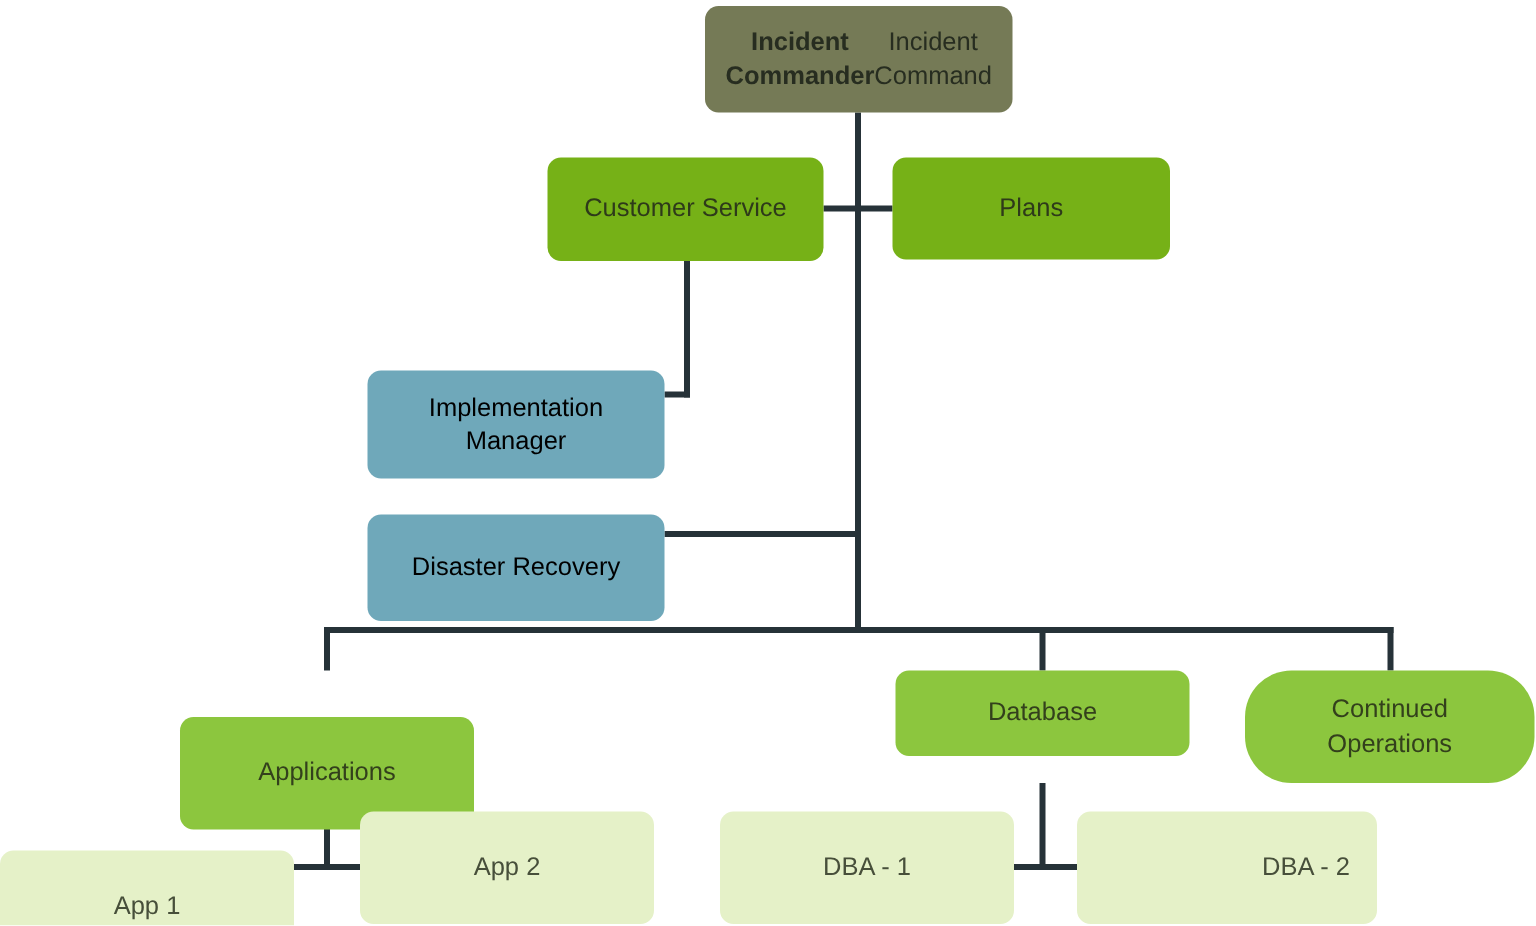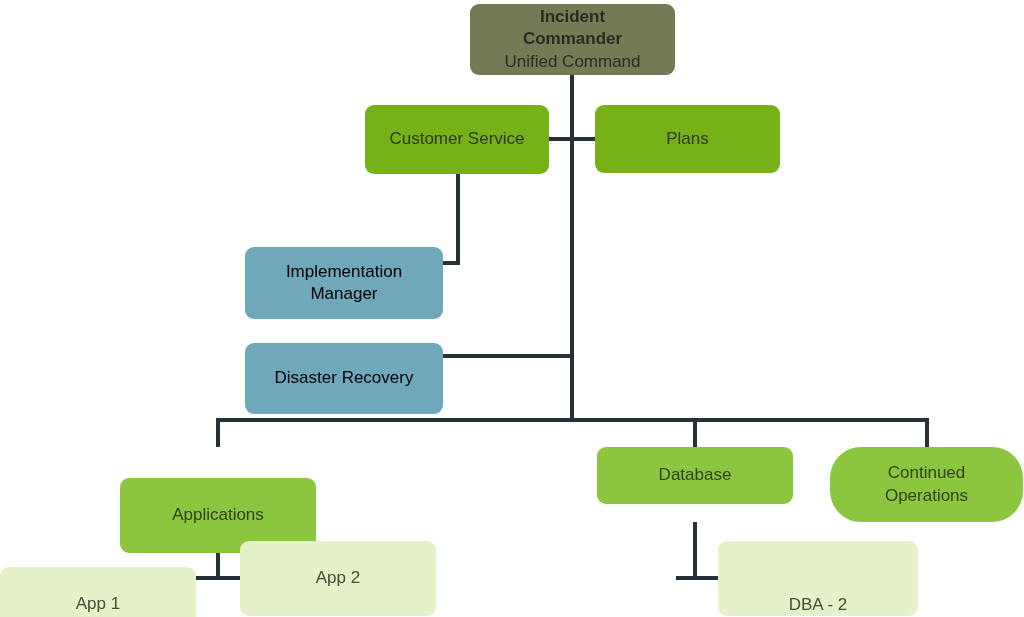--- a/index.html
+++ b/index.html
@@ -12,21 +12,21 @@
     width: 1024px;
     height: 617px;
     background: #ffffff;
     overflow: hidden;
     font-family: "Liberation Sans", "DejaVu Sans", sans-serif;
   }
   .node {
     position: absolute;
     box-sizing: border-box;
     display: flex;
-    flex-direction: column;
+    flex-direction: row;
     align-items: center;
     justify-content: center;
     text-align: center;
     border-radius: 9px;
     font-size: 17px;
     line-height: 1.3;
     color: #333333;
     padding: 0 18px;
   }
   .olive   { background: var(--incident-commander-bg, #757a56); color: #272d20; }
@@ -54,21 +54,21 @@
   <div class="line" style="left:216px; top:418px; width:4px; height:29px;"></div>
   <div class="line" style="left:693px; top:418px; width:4px; height:29px;"></div>
   <div class="line" style="left:925px; top:418px; width:4px; height:29px;"></div>
   <div class="line" style="left:216px; top:522px; width:4px; height:58px;"></div>
   <div class="line" style="left:196px; top:576px; width:44px; height:4px;"></div>
   <div class="line" style="left:693px; top:522px; width:4px; height:58px;"></div>
   <div class="line" style="left:676px; top:576px; width:42px; height:4px;"></div>
 
   <div class="node olive" style="left:470px; top:4px; width:205px; height:71px;">
     <span class="node-title">Incident Commander</span>
-    <span class="node-sub">Unified Command</span>
+    <span class="node-sub">Incident Command</span>
   </div>
 
   <div class="node green" style="left:365px; top:105px; width:184px; height:69px;">
     <span>Customer Service</span>
   </div>
 
   <div class="node green" style="left:595px; top:105px; width:185px; height:68px;">
     <span>Plans</span>
   </div>
 
@@ -93,18 +93,21 @@
   </div>
 
   <div class="node pale" style="left:0px; top:541px; width:196px; height:75px;margin-top:26px;">
     <span>App 1</span>
   </div>
 
   <div class="node pale" style="left:240px; top:541px; width:196px; height:75px;">
     <span>App 2</span>
   </div>
 
+  <div class="node pale" style="left:480px; top:541px; width:196px; height:75px;">
+    <span>DBA - 1</span>
+  </div>
 
   <div class="node pale" style="left:718px; top:541px; width:200px; height:75px;justify-content:flex-end;">
     <span>DBA - 2</span>
   </div>
 
 </div>
 
 </body></html>

